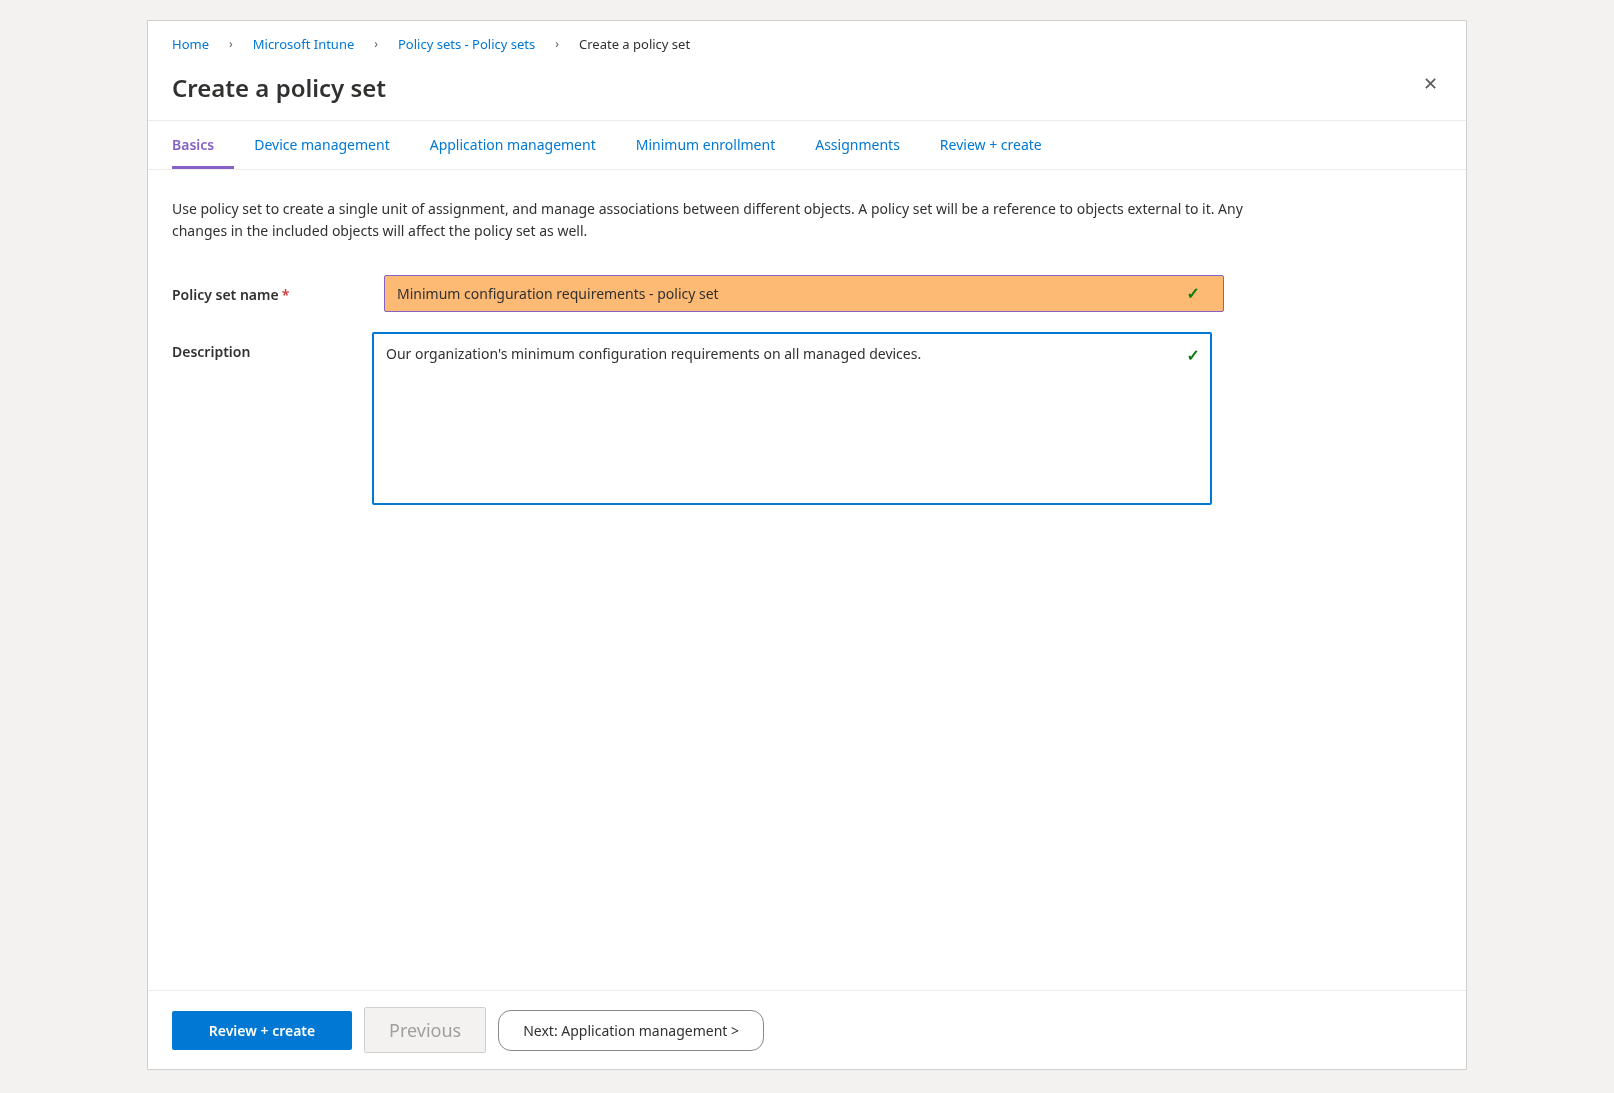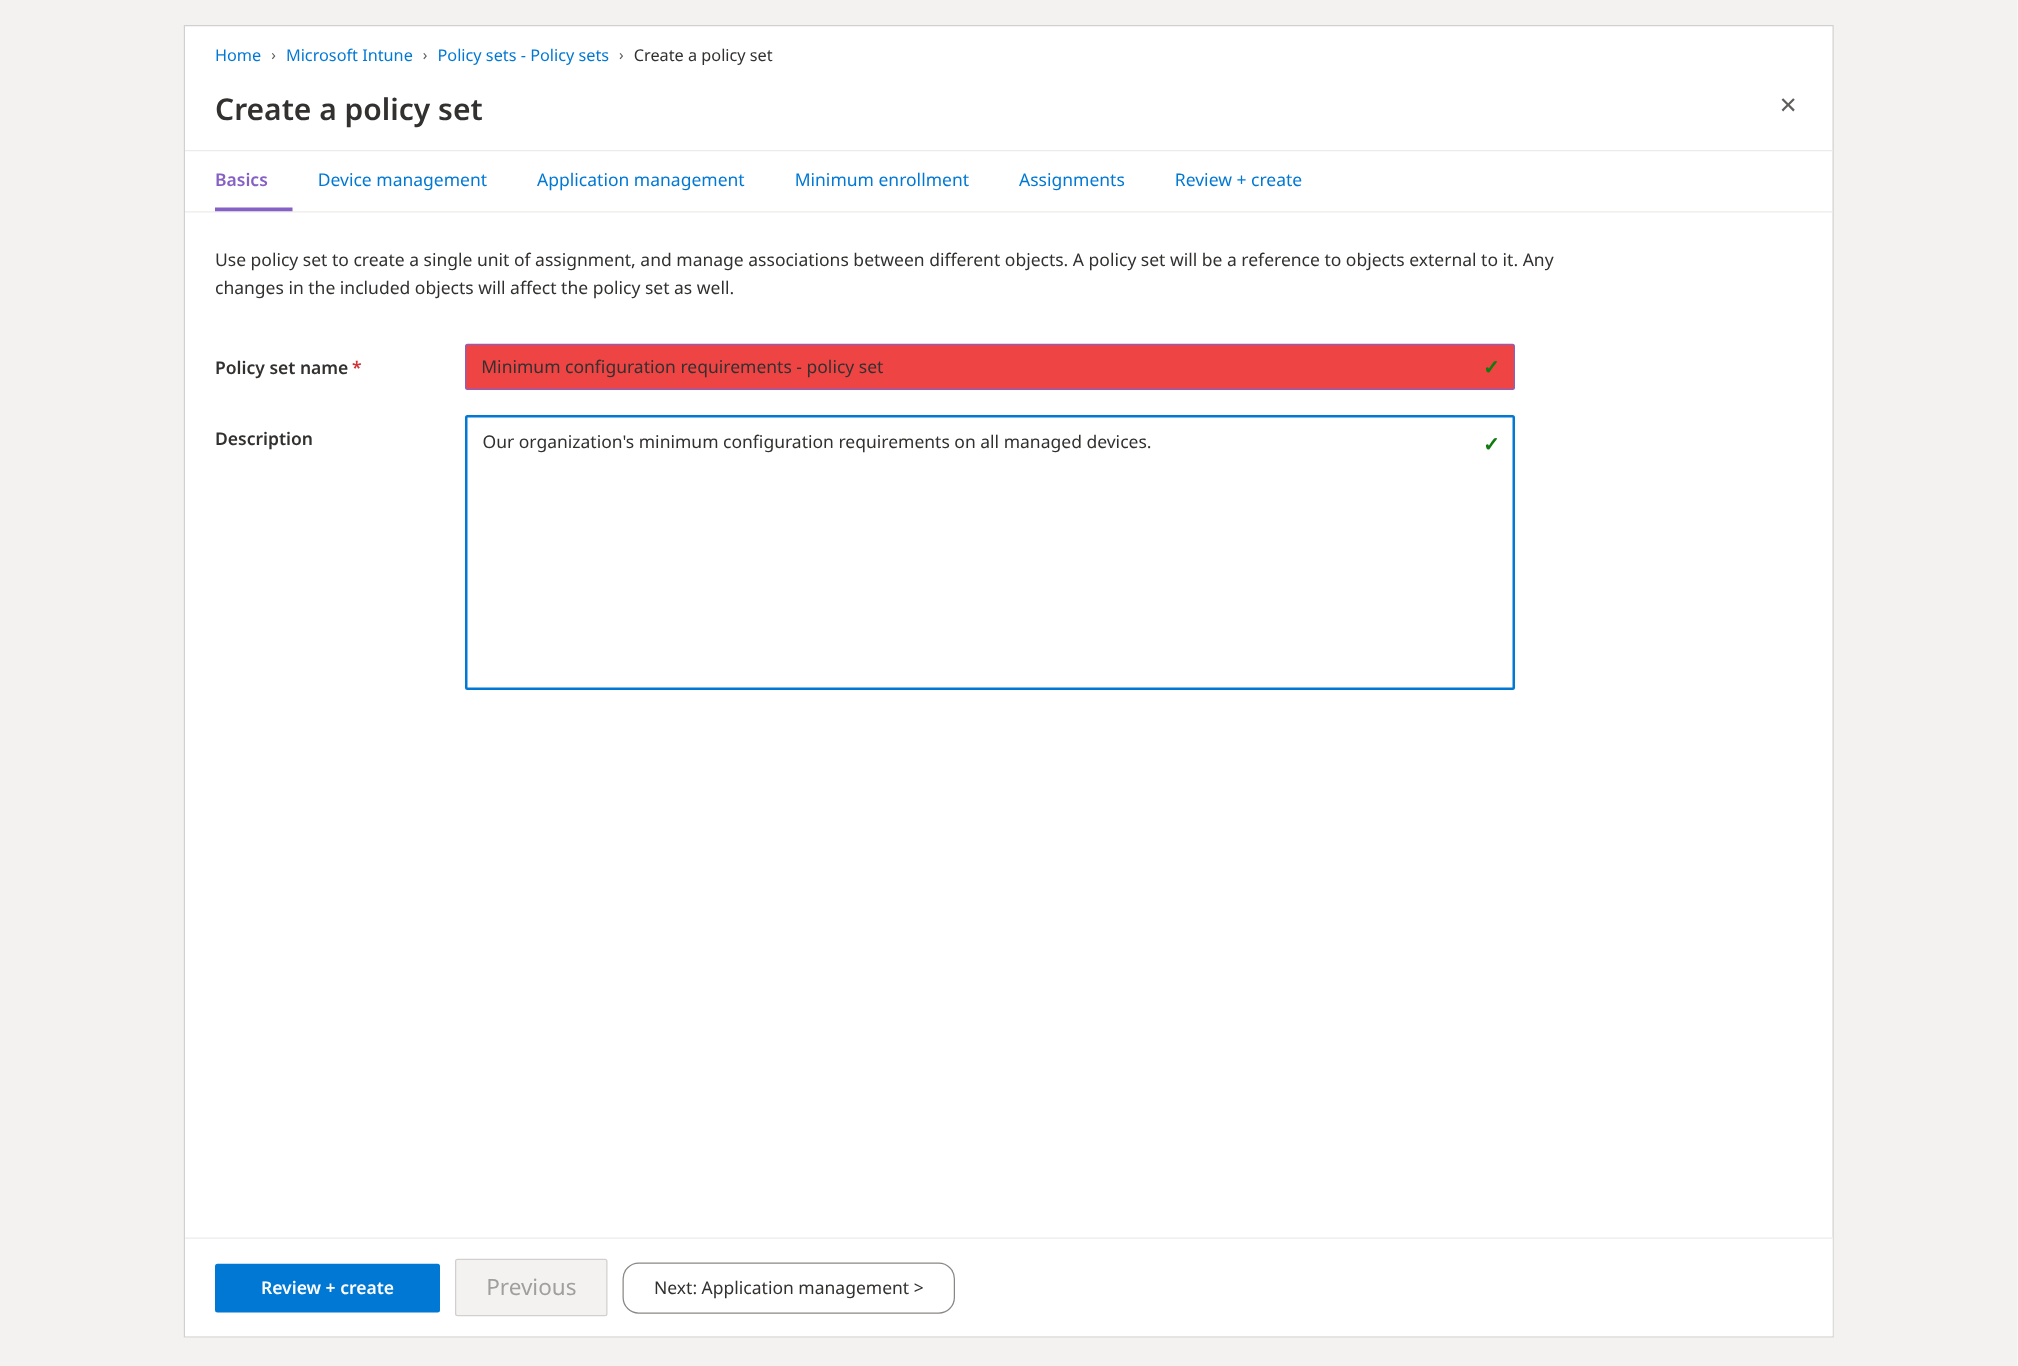--- a/index.html
+++ b/index.html
@@ -21,21 +21,21 @@
       display: flex;
       flex-direction: column;
     }
     
     .breadcrumb {
       padding: 14px 24px 10px 24px;
       font-size: 13px;
       color: #605e5c;
       display: flex;
       align-items: flex-start;
-      gap: 8px;
+      gap: 20px;
     }
     .breadcrumb a {
       color: #0078d4;
       text-decoration: none;
     }
     .breadcrumb .sep { color: #605e5c; font-size: 12px; }
     .breadcrumb .current { color: #323130; }
     
     .panel-header {
       padding: 8px 24px 16px 24px;
@@ -125,34 +125,35 @@
     }
     .form-input {
       width: 100%;
       padding: 8px 36px 8px 12px;
       font-size: 14px;
       font-family: inherit;
       border: 1.5px solid #8661c5;
       border-radius: 2px;
       outline: none;
       color: #323130;
-      background: #ef4444;
+      background: #fdba74;
+      margin-left: 12px;
     }
     .form-textarea {
       width: 100%;
       padding: 10px 36px 10px 12px;
       font-size: 14px;
       font-family: inherit;
       border: 2px solid #0078d4;
       border-radius: 2px;
       outline: none;
       color: #323130;
       background: #fff;
       resize: none;
-      height: 220px;
+      height: 173px;
     }
     .checkmark {
       position: absolute;
       right: 12px;
       top: 50%;
       transform: translateY(-50%);
       color: #107c10;
       font-size: 16px;
       font-weight: bold;
     }

